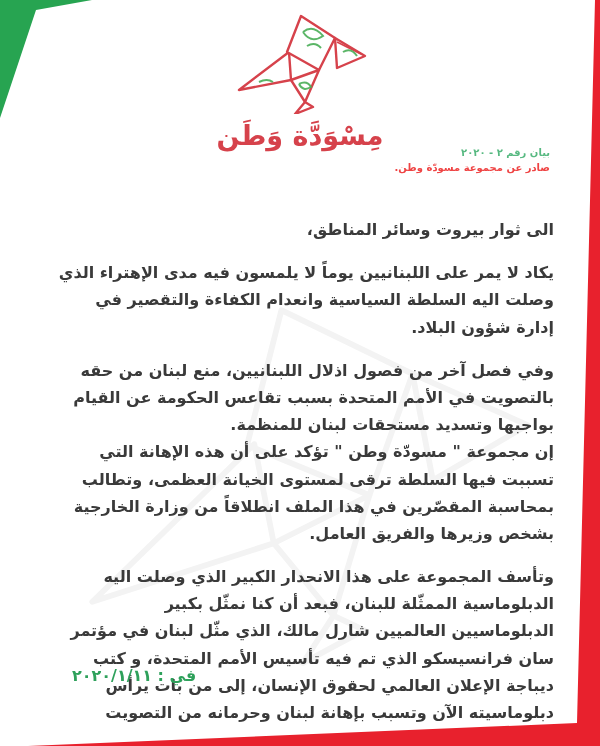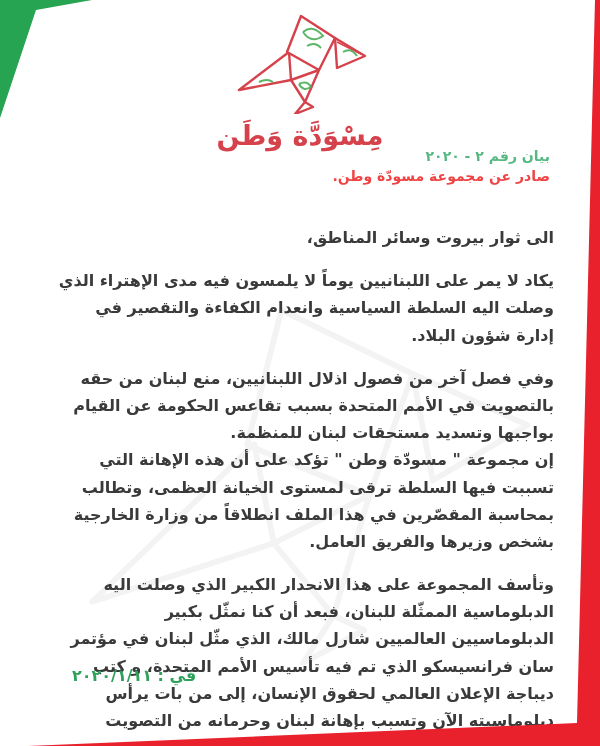--- a/index.html
+++ b/index.html
@@ -10,30 +10,30 @@
   }
   .frame-svg{position:absolute;left:0;top:0;pointer-events:none;z-index:3;}
   .watermark{position:absolute;left:28px;top:240px;z-index:0;transform:rotate(-7deg);pointer-events:none;}
   .logo-wrap{position:absolute;top:10px;left:0;right:0;text-align:center;z-index:2;}
   .logo-wordmark{
     margin-top:2px;color:#d6424b;font-size:27px;font-weight:bold;
     direction:rtl;letter-spacing:0.5px;
   }
   .stmt-header{
     position:absolute;top:146px;right:50px;left:60px;z-index:2;
-    direction:rtl;text-align:right;font-weight:bold;font-size:14px;line-height:1.45;
+    direction:rtl;text-align:right;font-weight:bold;font-size:10px;line-height:1.45;
   }
   .stmt-no{color:#57b981;}
   .stmt-issued{color:#ef4444;}
   .content{
     position:absolute;top:216px;right:46px;left:58px;z-index:2;
     direction:rtl;text-align:right;
     color:#3a3a3a;font-size:16px;font-weight:bold;line-height:1.7;
   }
-  .salutation{margin:8px 0 16px 0;}
+  .salutation{margin:0 0 16px 0;}
   .para{margin:8px 0 16px 0;white-space:pre-line;}
   .stmt-date{
     position:absolute;top:666px;left:72px;z-index:2;
     direction:rtl;color:#2ea15b;font-size:16px;font-weight:bold;
   }
 </style>
 </head>
 <body>
 
 <svg class="watermark" width="540" height="470" viewBox="0 0 150 104" fill="none">

